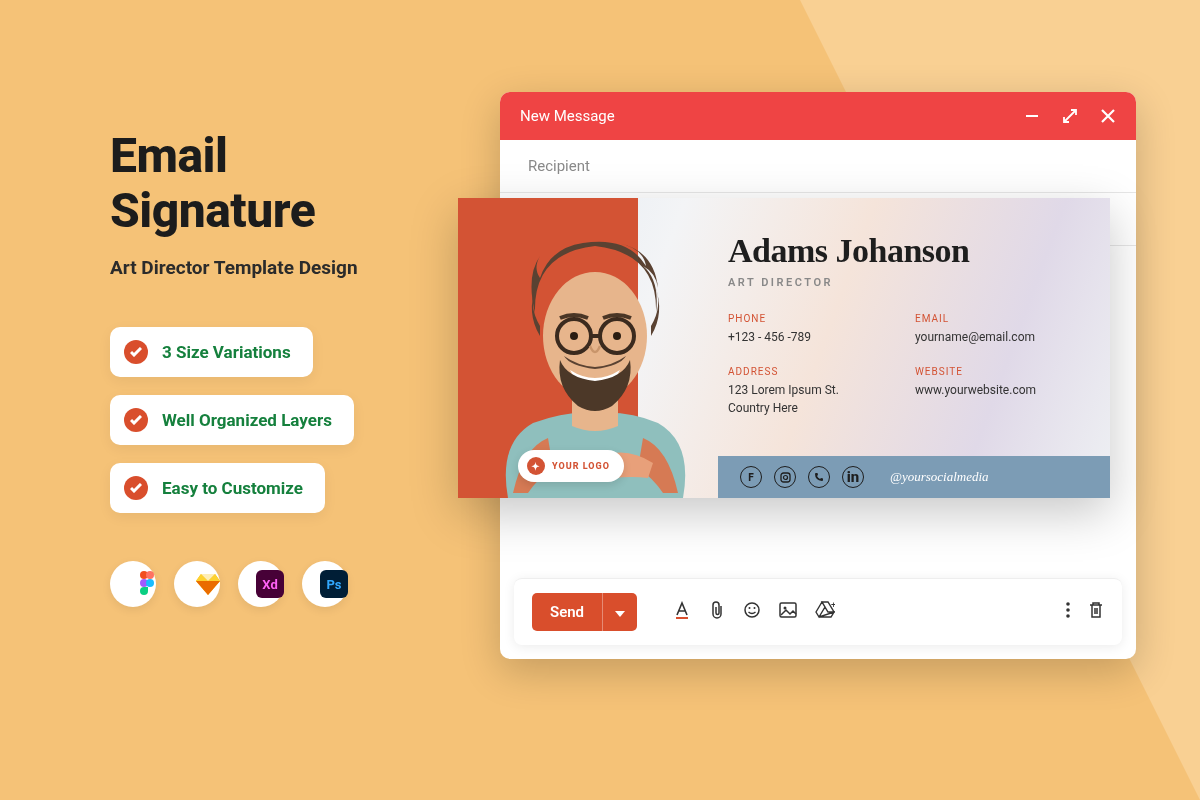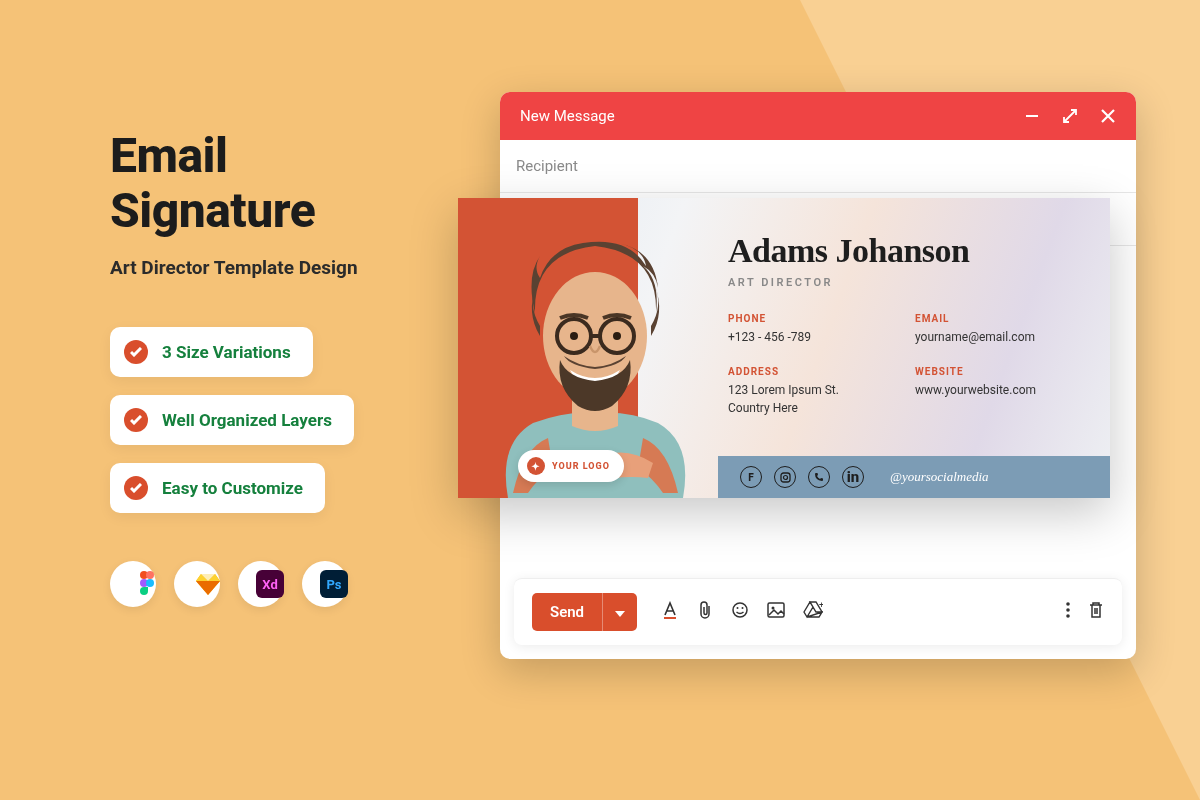--- a/index.html
+++ b/index.html
@@ -18,41 +18,41 @@
 .apps { margin-top:48px; display:flex; gap:18px; }
 .app { width:46px; height:46px; border-radius:50%; background:#fff; display:flex; align-items:center; justify-content:flex-end; box-shadow:0 3px 10px rgba(0,0,0,0.08); }
 
 
 .right { flex:1; position:relative; }
 .compose { position:absolute; top:92px; left:20px; width:636px; background:#fff; border-radius:10px; box-shadow:0 12px 40px rgba(0,0,0,0.2); overflow:visible; }
 .titlebar { background:#ef4444; color:#fff; padding:15px 20px; display:flex; align-items:center; border-radius:10px 10px 0 0; }
 .titlebar .ttl { flex:1; font-size:15px; }
 .wbtns { display:flex; gap:22px; align-items:center; }
 .wbtns span { cursor:pointer; display:flex; align-items:center; }
-.field { padding:17px 16px; border-bottom:1px solid #e6e6e6; color:#8a8a8a; font-size:15px; }
+.field { padding:17px 28px; border-bottom:1px solid #e6e6e6; color:#8a8a8a; font-size:15px; }
 .body-area { height:332px; position:relative; }
-.toolbar { padding:14px 18px; display:flex; align-items:center; gap:6px; border-top:1px solid #eee; margin:0 14px 14px; border-radius:8px; box-shadow:0 2px 12px rgba(0,0,0,0.08); }
+.toolbar { padding:14px 18px; display:flex; align-items:center; gap:18px; border-top:1px solid #eee; margin:0 14px 14px; border-radius:8px; box-shadow:0 2px 12px rgba(0,0,0,0.08); }
 .send { background:#d94e2c; color:#fff; border:none; border-radius:5px; display:flex; align-items:center; font-size:15px; font-weight:600; overflow:hidden; }
 .send .lbl { padding:10px 18px; }
 .send .car { padding:10px 12px; border-left:1px solid rgba(255,255,255,0.35); }
 .tb-icons { display:flex; gap:18px; margin-left:18px; color:#444; align-items:center; }
 .tb-right { margin-left:auto; display:flex; gap:18px; color:#444; }
 
 
 .sig { position:absolute; top:198px; left:-22px; width:652px; height:300px; background:linear-gradient(110deg,#dfe8f2 0%,#f3f4f6 30%,#f5e4da 55%,#e0d9e8 80%,#eef0f3 100%); box-shadow:0 15px 45px rgba(0,0,0,0.22); display:flex; }
 .photo-col { width:260px; position:relative; }
 .red-block { position:absolute; top:0; left:0; width:180px; height:100%; background:#d35334; }
 .person { position:absolute; bottom:0; left:20px; width:235px; height:280px; }
 .logo-pill { position:absolute; bottom:16px; left:60px; background:#fff; border-radius:18px; padding:7px 14px 7px 9px; display:flex; align-items:center; gap:7px; font-size:9px; font-weight:800; color:#d35334; letter-spacing:1px; box-shadow:0 3px 8px rgba(0,0,0,0.12); }
 .logo-pill .dot { width:18px; height:18px; border-radius:50%; background:#d35334; display:flex; align-items:center; justify-content:center; color:#fff; font-size:10px; }
 .info { flex:1; padding:34px 28px 0 10px; position:relative; }
 .name { font-family:Georgia,"Times New Roman",serif; font-size:34px; font-weight:700; color:#1e1e1e; letter-spacing:-0.5px; }
 .role { margin-top:6px; font-size:11px; letter-spacing:2.5px; color:#888; font-weight:600; }
 .grid { margin-top:24px; display:grid; grid-template-columns:1fr 1fr; row-gap:20px; column-gap:20px; }
-.cell .lab { font-size:10px; font-weight:700; color:#d35334; letter-spacing:1px; margin-bottom:5px; }
+.cell .lab { font-size:10px; font-weight:400; color:#d35334; letter-spacing:1px; margin-bottom:5px; }
 .cell .val { font-size:12px; color:#333; line-height:1.45; }
 .social-bar { position:absolute; bottom:0; left:0; right:0; height:42px; background:#7c9cb5; display:flex; align-items:center; padding:0 22px; gap:12px; }
 .sicon { width:22px; height:22px; border-radius:50%; border:1.5px solid #1e1e1e; display:flex; align-items:center; justify-content:center; font-size:10px; font-weight:800; color:#1e1e1e; }
 .handle { margin-left:14px; font-size:13px; color:#fff; font-style:italic; font-family:Georgia,serif; }
 </style>
 </head>
 <body>
 
 <div class="bg-diag"></div>
 <div class="wrap">

